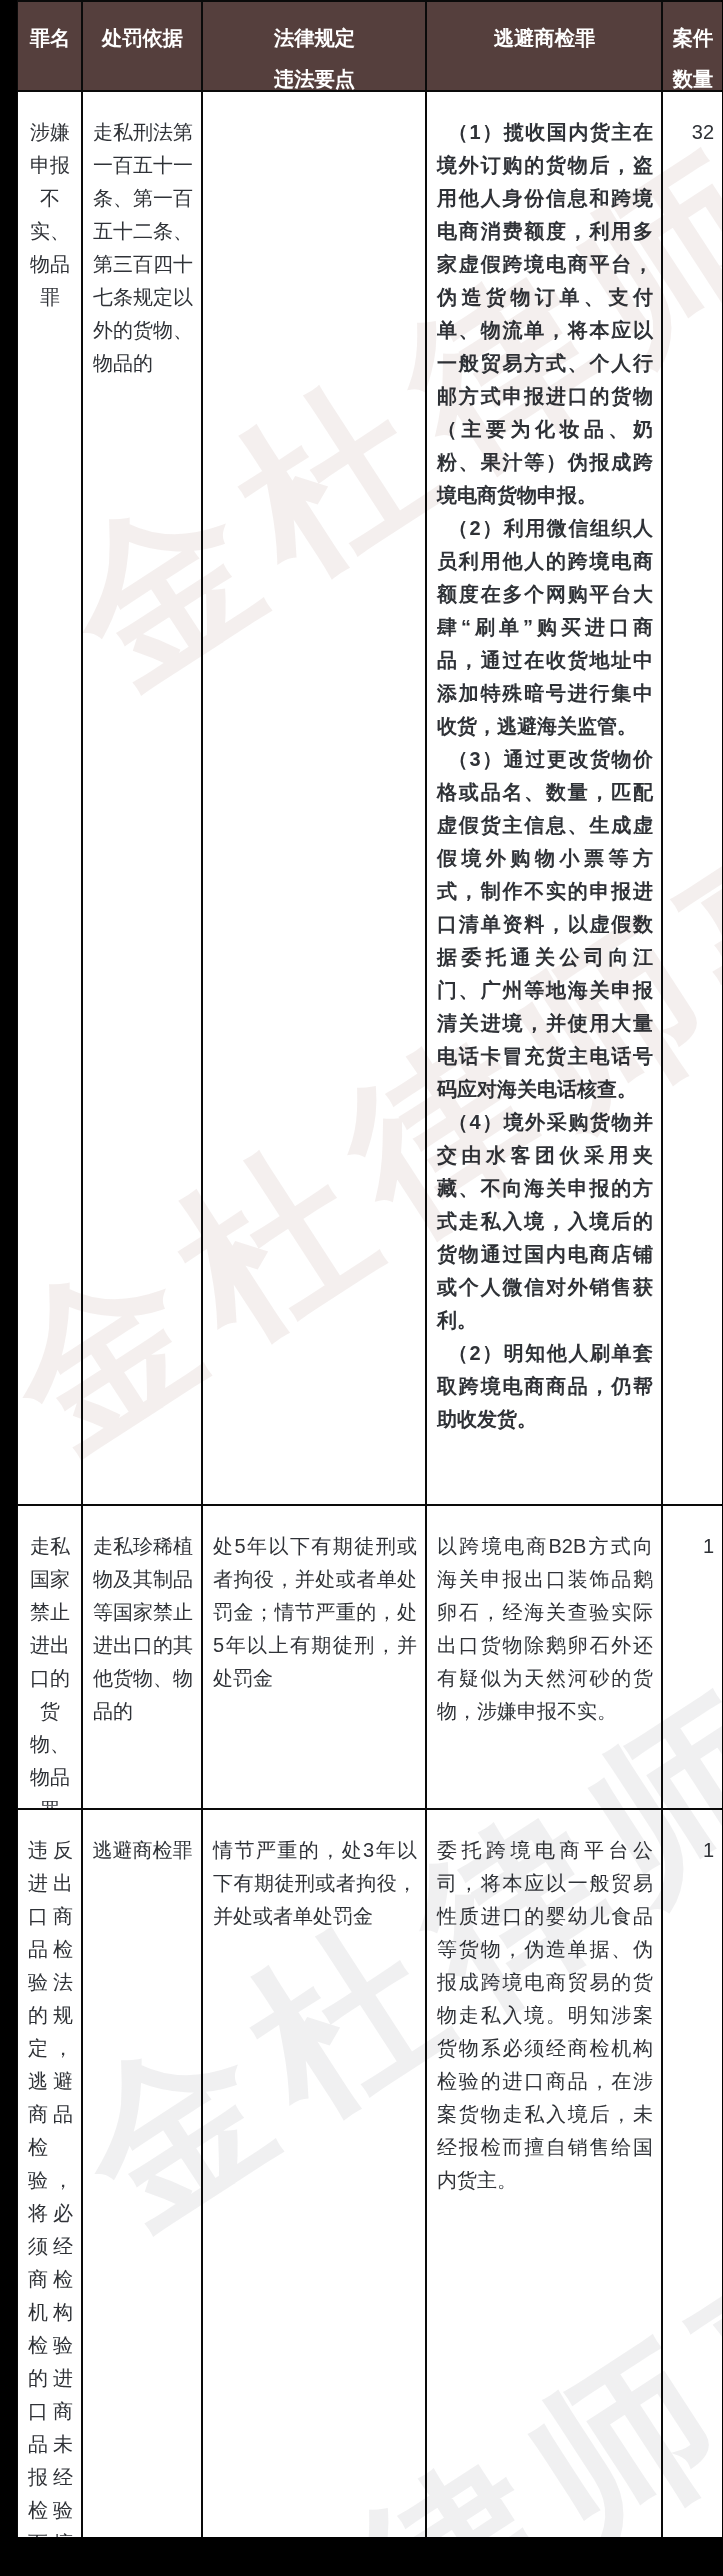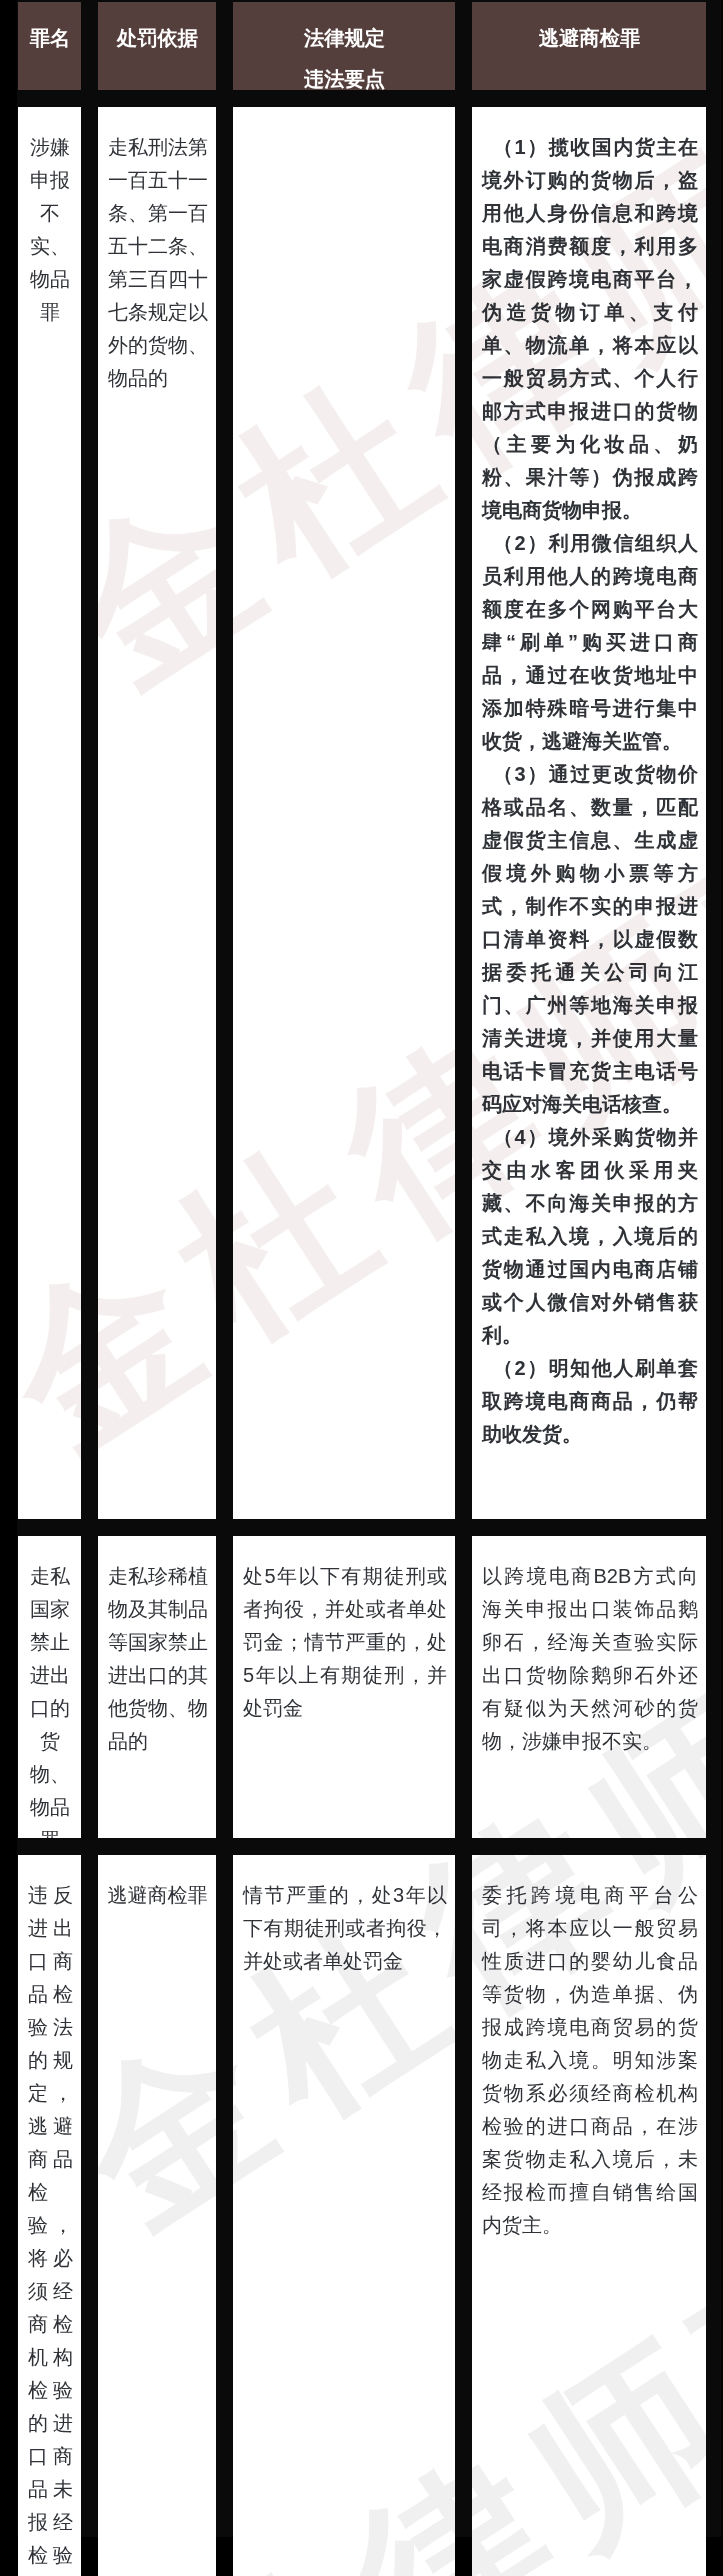--- a/index.html
+++ b/index.html
@@ -2,21 +2,21 @@
 <html style="font-size:9.6px"><head>
 <meta charset="utf-8">
 <style>
   html,body{margin:0;padding:0;background:#000;}
   #page{position:relative;width:724px;height:2576px;background:#000;overflow:hidden;
         font-family:"Liberation Sans", sans-serif;}
   #tbl{position:absolute;left:16.7px;top:0;width:704px;height:2537px;background:#0a0a0a;
        box-sizing:border-box;padding:1.8px;display:grid;
        grid-template-columns:63px 118px 222px 234px 59px;
        grid-template-rows:88px 1412px 302px 727px;
-       grid-gap:1.2px;gap:17px;}
+       grid-gap:1.2px;gap:2px;}
   .hcell{background:#553f3d;color:#ffffff;font-weight:bold;font-size:20.3px;line-height:41px;
          text-align:center;padding-top:16.7px;box-sizing:border-box;overflow:hidden;}
   .cell{background:#ffffff;color:#2f3237;font-size:20px;line-height:33px;
         padding:24px 8.4px 14.3px 9.6px;box-sizing:border-box;overflow:hidden;
         text-align:justify;word-break:break-all;}
   .cell.center{text-align:center;padding-left:3.6px;padding-right:3.6px;}
   .cell.count{text-align:right;font-size:20px;}
   .cell p{margin:0;padding:0;}
   .cell p.indent{text-indent:10.8px;font-weight:bold;}
   

